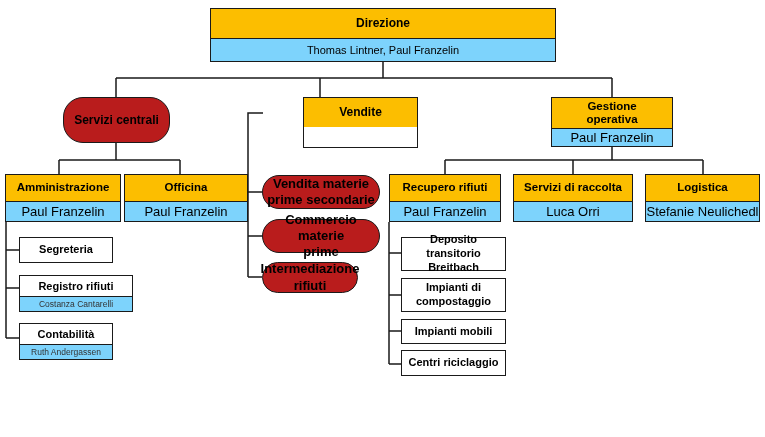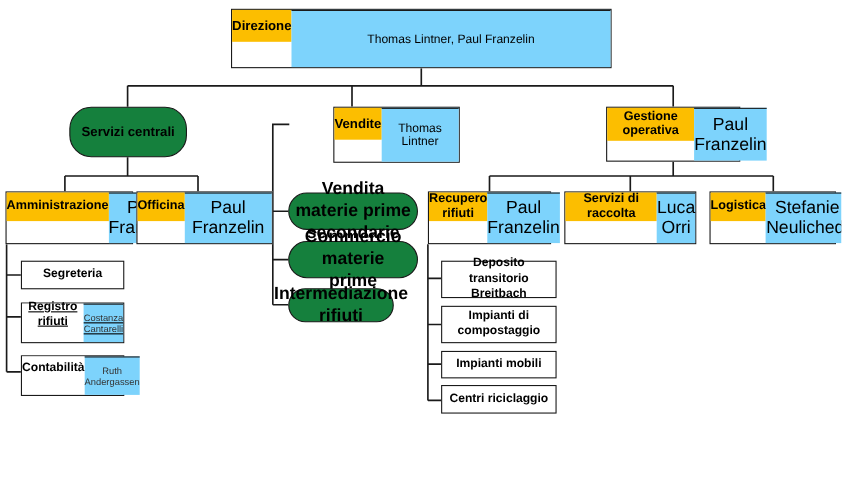--- a/index.html
+++ b/index.html
@@ -2,32 +2,32 @@
 <html><head>
 <meta charset="utf-8">
 <style>
   html,body{margin:0;padding:0;background:#fff;}
   .canvas{
     position:relative;width:765px;height:437px;background:#fff;overflow:hidden;
     font-family:"Liberation Sans","DejaVu Sans",sans-serif;color:#000;
   }
   .wires{position:absolute;left:0;top:0;width:765px;height:437px;}
   .n{position:absolute;box-sizing:border-box;border:1.5px solid #1a1a1a;background:#fff;
-     display:flex;flex-direction:row;}
-  .gold{background:#15803d;border-radius:20px;}
+     display:flex;flex-direction:column;}
+  .gold{background:#b91c1c;border-radius:20px;}
   .hd{display:flex;align-items:center;justify-content:center;text-align:center;
       font-weight:bold;background:#FCBE00;line-height:1.15;}
   .whd{display:flex;align-items:center;justify-content:center;text-align:center;
       font-weight:bold;background:#fff;line-height:1.15;}
   .nm{flex:1;display:flex;align-items:center;justify-content:center;text-align:center;
       background:#7dd3fc;border-top:1.5px solid #1a1a1a;font-weight:normal;}
   .solo{align-items:center;justify-content:center;text-align:center;font-weight:bold;line-height:1.25;
       display:flex;flex-direction:row;}
   .fs12{font-size:12px;} .fs115{font-size:11.5px;} .fs11{font-size:11px;}
-  .fs105{font-size:16px;} .fs85{font-size:8.5px;color:#333;}
+  .fs105{font-size:13px;} .fs85{font-size:8.5px;color:#333;}
 </style>
 </head>
 <body>
 
 <div class="canvas">
 
   <svg class="wires" viewBox="0 0 765 437" fill="none" stroke="#1a1a1a" stroke-width="1.5">
     <path d="M383 62 V78 M116 78 H612 M116 78 V97 M320 78 V97 M612 78 V97"></path>
     <path d="M116 143 V160 M59 160 H180 M59 160 V174 M180 160 V174"></path>
     <path d="M612 147 V160 M445 160 H703 M445 160 V174 M573 160 V174 M703 160 V174"></path>
@@ -38,41 +38,40 @@
 
   <div class="n" style="left:210px;top:8px;width:346px;height:54px;">
     <div class="hd fs12" style="height:29px;">Direzione</div>
     <div class="nm fs11">Thomas Lintner, Paul Franzelin</div>
   </div>
 
   <div class="n gold solo fs12" style="left:63px;top:97px;width:107px;height:46px;">Servizi centrali</div>
 
   <div class="n" style="left:263px;top:97px;width:115px;height:51px;margin-left:40px;">
     <div class="hd fs12" style="height:29px;">Vendite</div>
-    <div class="nm fs11">Thomas Lintner</div>
   </div>
 
   <div class="n" style="left:551px;top:97px;width:122px;height:50px;">
     <div class="hd fs115" style="height:30px;padding:0 14px;">Gestione operativa</div>
     <div class="nm fs105">Paul Franzelin</div>
   </div>
 
   <div class="n" style="left:5px;top:174px;width:116px;height:48px;">
     <div class="hd fs115" style="height:26px;">Amministrazione</div>
     <div class="nm fs105">Paul Franzelin</div>
   </div>
 
   <div class="n" style="left:124px;top:174px;width:124px;height:48px;">
     <div class="hd fs115" style="height:26px;">Officina</div>
     <div class="nm fs105">Paul Franzelin</div>
   </div>
 
   <div class="n solo fs11" style="left:19px;top:237px;width:94px;height:26px;">Segreteria</div>
 
-  <div class="n" style="left:19px;top:275px;width:94px;height:37px;text-decoration:underline;">
+  <div class="n" style="left:19px;top:275px;width:114px;height:37px;">
     <div class="whd fs11" style="height:20px;">Registro rifiuti</div>
     <div class="nm fs85">Costanza Cantarelli</div>
   </div>
 
   <div class="n" style="left:19px;top:323px;width:94px;height:37px;">
     <div class="whd fs11" style="height:20px;">Contabilità</div>
     <div class="nm fs85">Ruth Andergassen</div>
   </div>
 
   <div class="n gold solo fs105" style="left:262px;top:175px;width:118px;height:34px;padding:0 2px;">Vendita materie prime secondarie</div>

